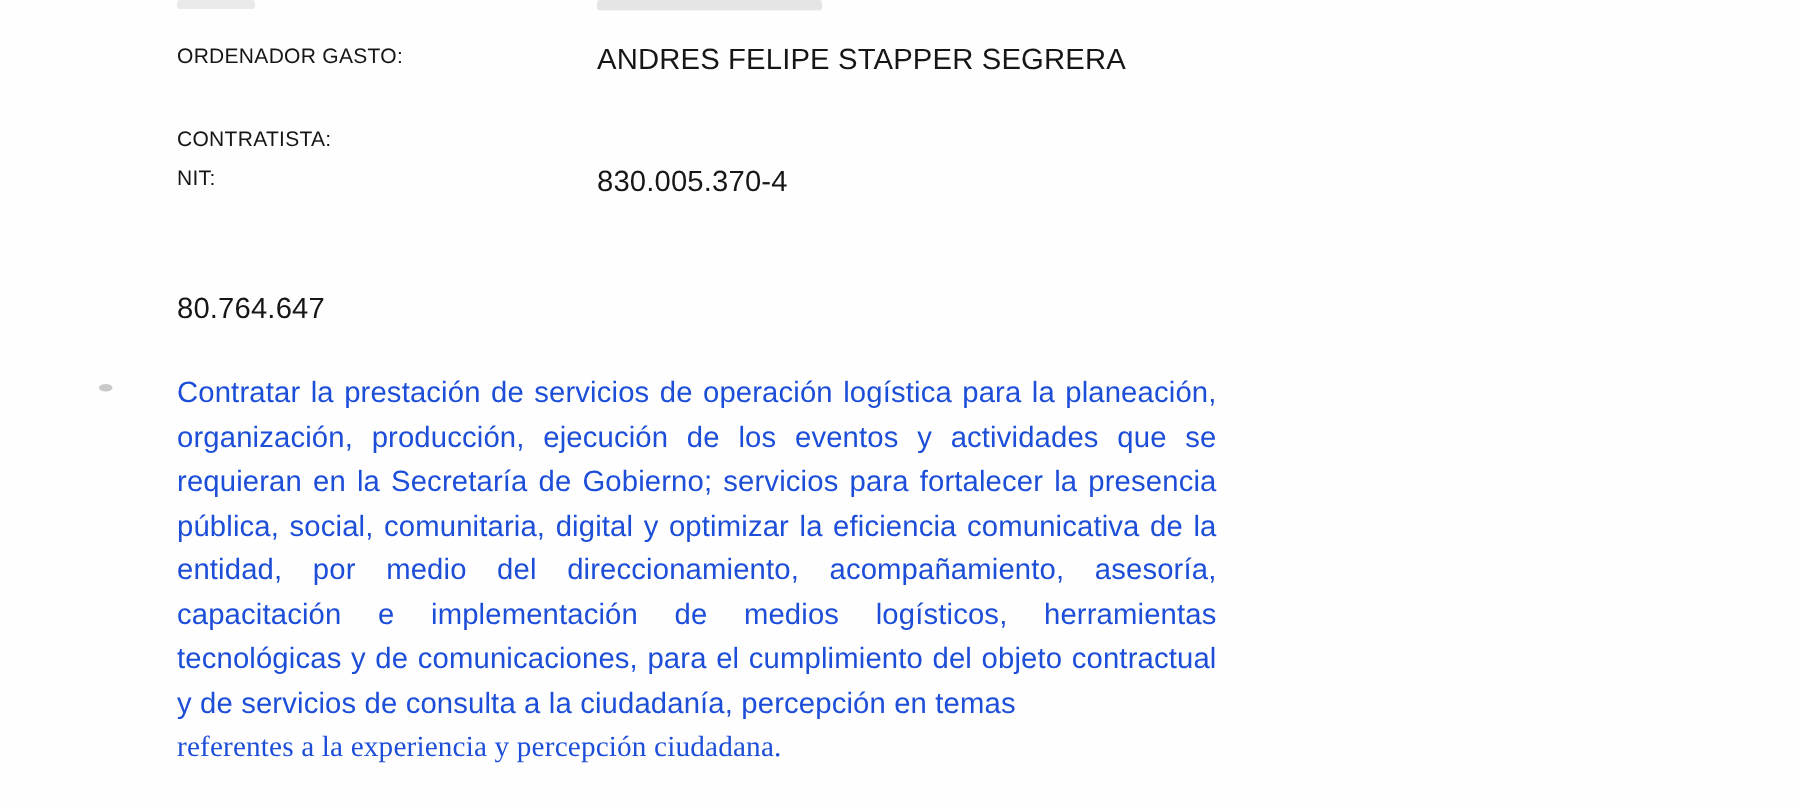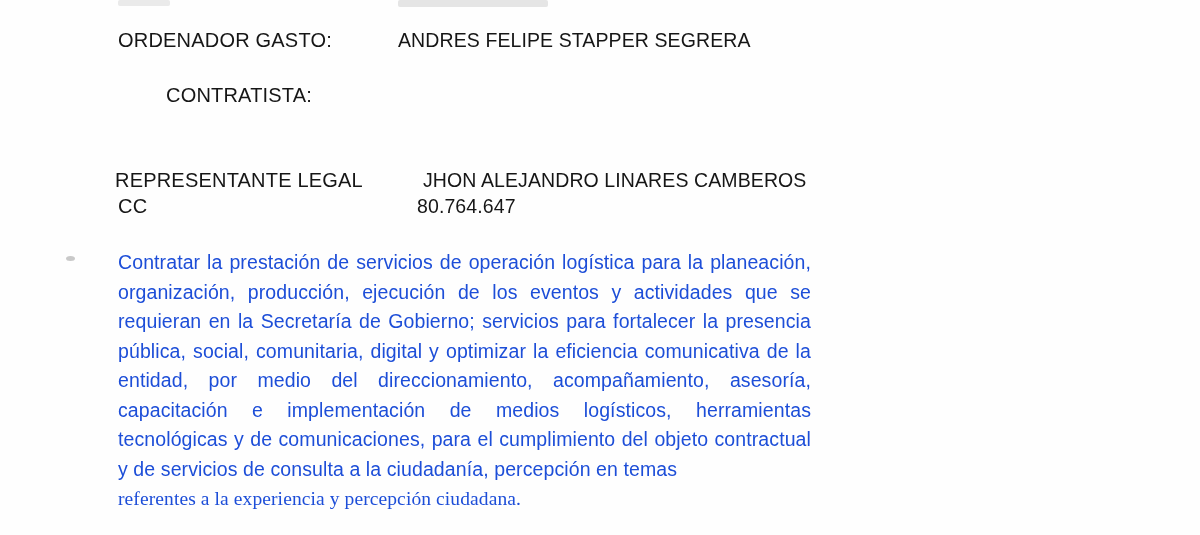--- a/index.html
+++ b/index.html
@@ -30,38 +30,38 @@
   .scan-mark.m1 { left: 66px; top: 256px; width: 9px; height: 5px; background: #c9c9c9; }
   .scan-mark.m2 { left: 398px; top: 0px; width: 150px; height: 7px; background: #cfcfcf; border-radius: 2px; opacity: .55; }
   .scan-mark.m3 { left: 118px; top: 0px; width: 52px; height: 6px; background: #d5d5d5; border-radius: 2px; opacity: .5; }
 
   .row {
     position: absolute;
     display: flex;
     align-items: flex-start;
   }
   .label {
-    font-size: 20px;
+    font-size: 14px;
     letter-spacing: 0.2px;
     white-space: nowrap;
     color: #161616;
   }
   .value {
     font-size: 19.5px;
     letter-spacing: 0.1px;
     white-space: nowrap;
     color: #161616;
     text-align: right;
   }
 
   
   #row-ordenador { left: 118px; top: 29px; }
   #row-ordenador .label { width: 280px; }
 
-  #row-contratista { left: 118px; top: 84px; margin-left: 48px; }
+  #row-contratista { left: 118px; top: 84px; }
   #row-contratista .label { width: 280px; }
 
   #row-nit { left: 118px; top: 110px; }
   #row-nit .label { width: 280px; }
 
   #row-replegal { left: 115px; top: 169px; }
   #row-replegal .label { width: 308px; }
 
   #row-cc { left: 118px; top: 195px; }
   #row-cc .label { width: 299px; }
@@ -95,28 +95,27 @@
 
   <div class="row" id="row-ordenador">
     <span class="label">ORDENADOR GASTO:</span>
     <span class="value">ANDRES FELIPE STAPPER SEGRERA</span>
   </div>
 
   <div class="row" id="row-contratista">
     <span class="label">CONTRATISTA:</span>
   </div>
 
-
-  <div class="row" id="row-replegal">
-    <span class="label">REPRESENTANTE LEGAL</span>
-    <span class="value">JHON ALEJANDRO LINARES CAMBEROS</span>
+  <div class="row" id="row-nit">
+    <span class="label">NIT:</span>
+    <span class="value">830.005.370-4</span>
   </div>
 
+
   <div class="row" id="row-cc">
-    <span class="label">CC</span>
     <span class="value">80.764.647</span>
   </div>
 
   <div class="row" id="row-objeto">
     <span class="objeto-text">
       <span>Contratar la prestación de servicios de operación logística para la planeación, organización, producción, ejecución de los eventos y actividades que se requieran en la Secretaría de Gobierno; servicios para fortalecer la presencia pública, social, comunitaria, digital y optimizar la eficiencia comunicativa de la entidad, por medio del direccionamiento, acompañamiento, asesoría, capacitación e implementación de medios logísticos, herramientas tecnológicas y de comunicaciones, para el cumplimiento del objeto contractual y de servicios de consulta a la ciudadanía, percepción  en temas</span>
       <span class="lastline">referentes a la experiencia y percepción ciudadana.</span>
     </span>
   </div>
 

